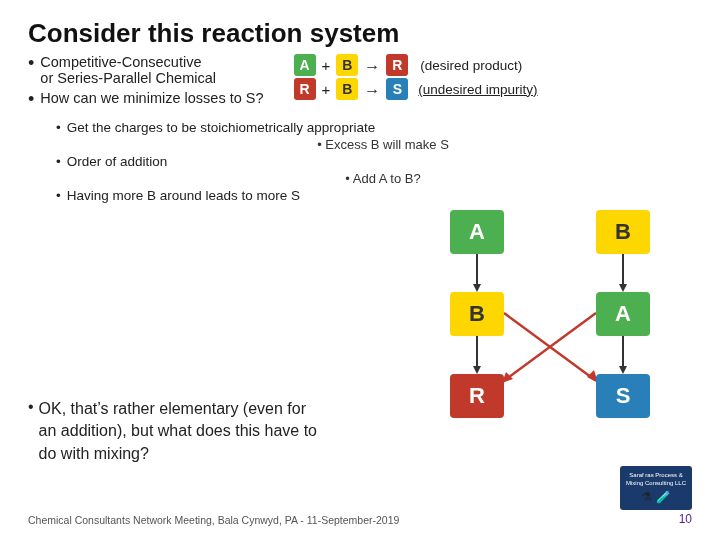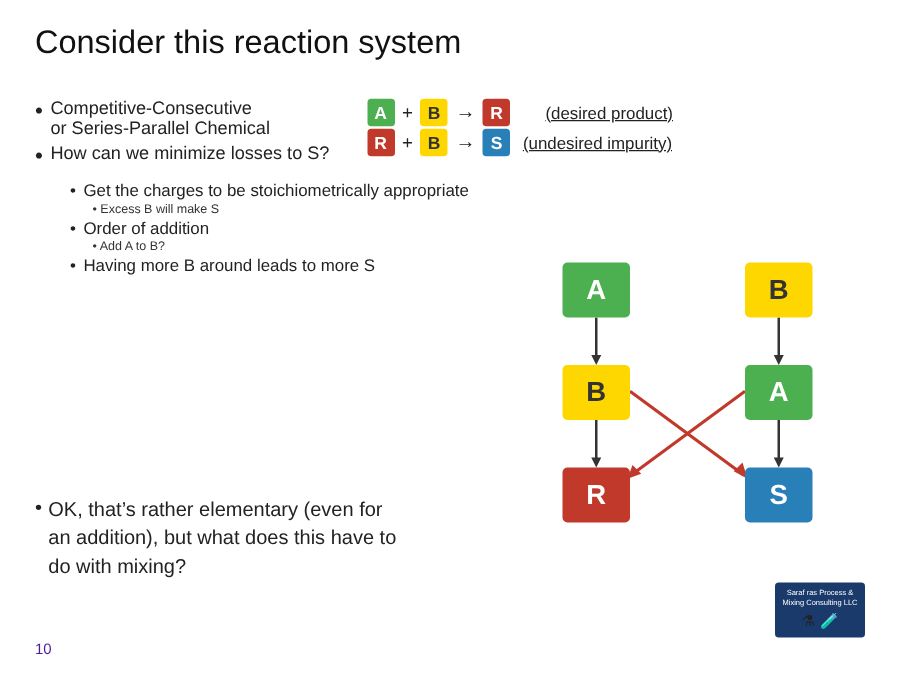--- a/index.html
+++ b/index.html
@@ -10,22 +10,22 @@
       height: 540px;
       overflow: hidden;
       position: relative;
       padding: 18px 28px 12px 28px;
       font-size: 14px;
       color: #222;
     }
 
     h1 {
       font-size: 26px;
-      font-weight: 400;
-      margin-bottom: 30px;
+      font-weight: 700;
+      margin-bottom: 5px;
       color: #111;
     }
 
     .section {
       margin-bottom: 6px;
     }
 
     .bullet-main {
       font-size: 14.5px;
       margin-bottom: 4px;
@@ -80,24 +80,25 @@
 
     .sub-bullet {
       font-size: 13.5px;
       margin-left: 28px;
       margin-bottom: 2px;
       display: flex;
       align-items: center;
     }
 
     .sub-sub-bullet {
-      font-size: 10px;
+      font-size: 13px;
       margin-left: 46px;
       margin-bottom: 2px;
       color: #333;
+      text-align: center;
     }
 
     .sub-dot { margin-right: 6px; }
 
     .diag-box {
       width: 54px;
       height: 44px;
       border-radius: 4px;
       display: flex;
       align-items: center;
@@ -235,21 +236,21 @@
     </div>
   </div>
 
   <div class="reactions-block">
     <div class="reaction-row">
       <span class="reaction-box box-a">A</span>
       <span style="font-size:15px; margin:0 2px;">+</span>
       <span class="reaction-box box-b">B</span>
       <span class="arrow">→</span>
       <span class="reaction-box box-r">R</span>
-      <span style="margin-left:24px; font-size:13.5px;text-decoration:underline;">(desired product)</span>
+      <span style="margin-left:8px; font-size:13.5px;">(desired product)</span>
     </div>
     <div class="reaction-row">
       <span class="reaction-box box-r">R</span>
       <span style="font-size:15px; margin:0 2px;">+</span>
       <span class="reaction-box box-b">B</span>
       <span class="arrow">→</span>
       <span class="reaction-box box-s">S</span>
       <span style="margin-left:6px; font-size:13.5px;text-decoration:underline;">(undesired impurity)</span>
     </div>
   </div>
@@ -317,20 +318,21 @@
   <div class="right-col">
     <div class="diag-box diag-b">B</div>
     <div style="height:38px;"></div>
     <div class="diag-box diag-a">A</div>
     <div style="height:38px;"></div>
     <div class="diag-box diag-s">S</div>
   </div>
 </div>
 
 <div class="bottom-text">
+  <span class="footer-text">Chemical Consultants Network Meeting, Bala Cynwyd, PA - 11-September-2019</span>
   <span class="page-num">10</span>
 </div>
 
 <div class="logo-box">
   <span class="logo-text">Saraf ras Process &amp;</span>
   <span class="logo-text">Mixing Consulting LLC</span>
   <div class="logo-icons">
     <span class="logo-icon">⚗</span>
     <span class="logo-icon">🧪</span>
   </div>

